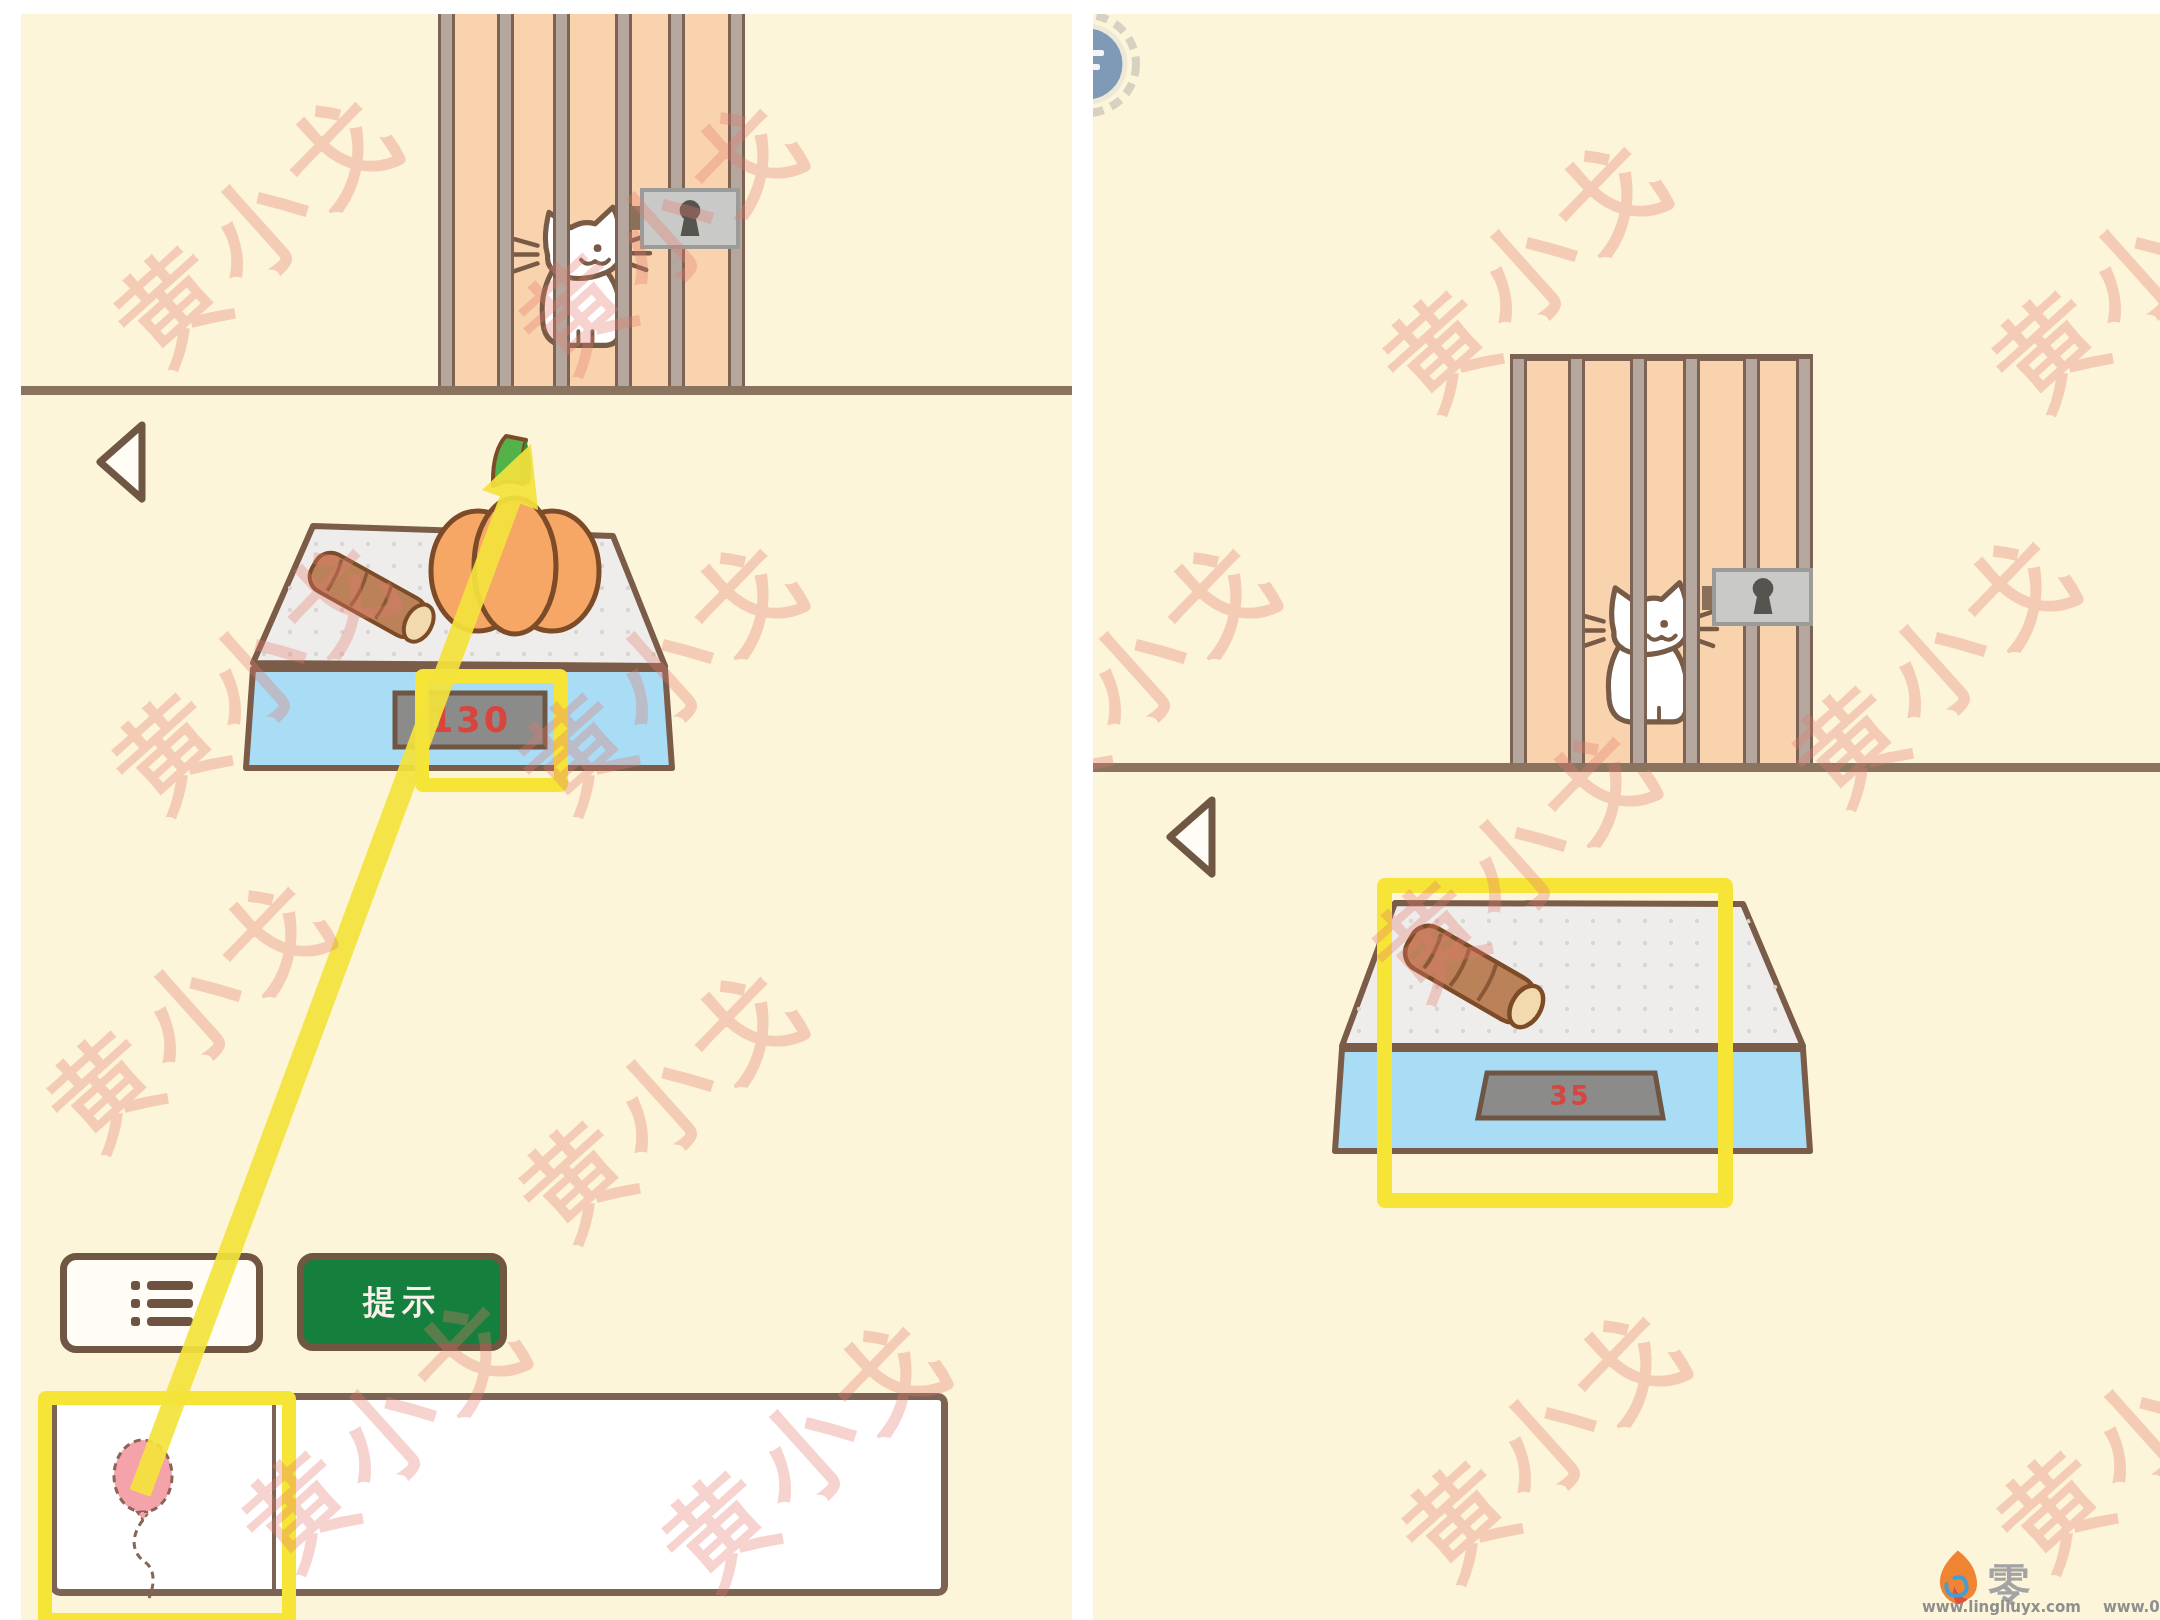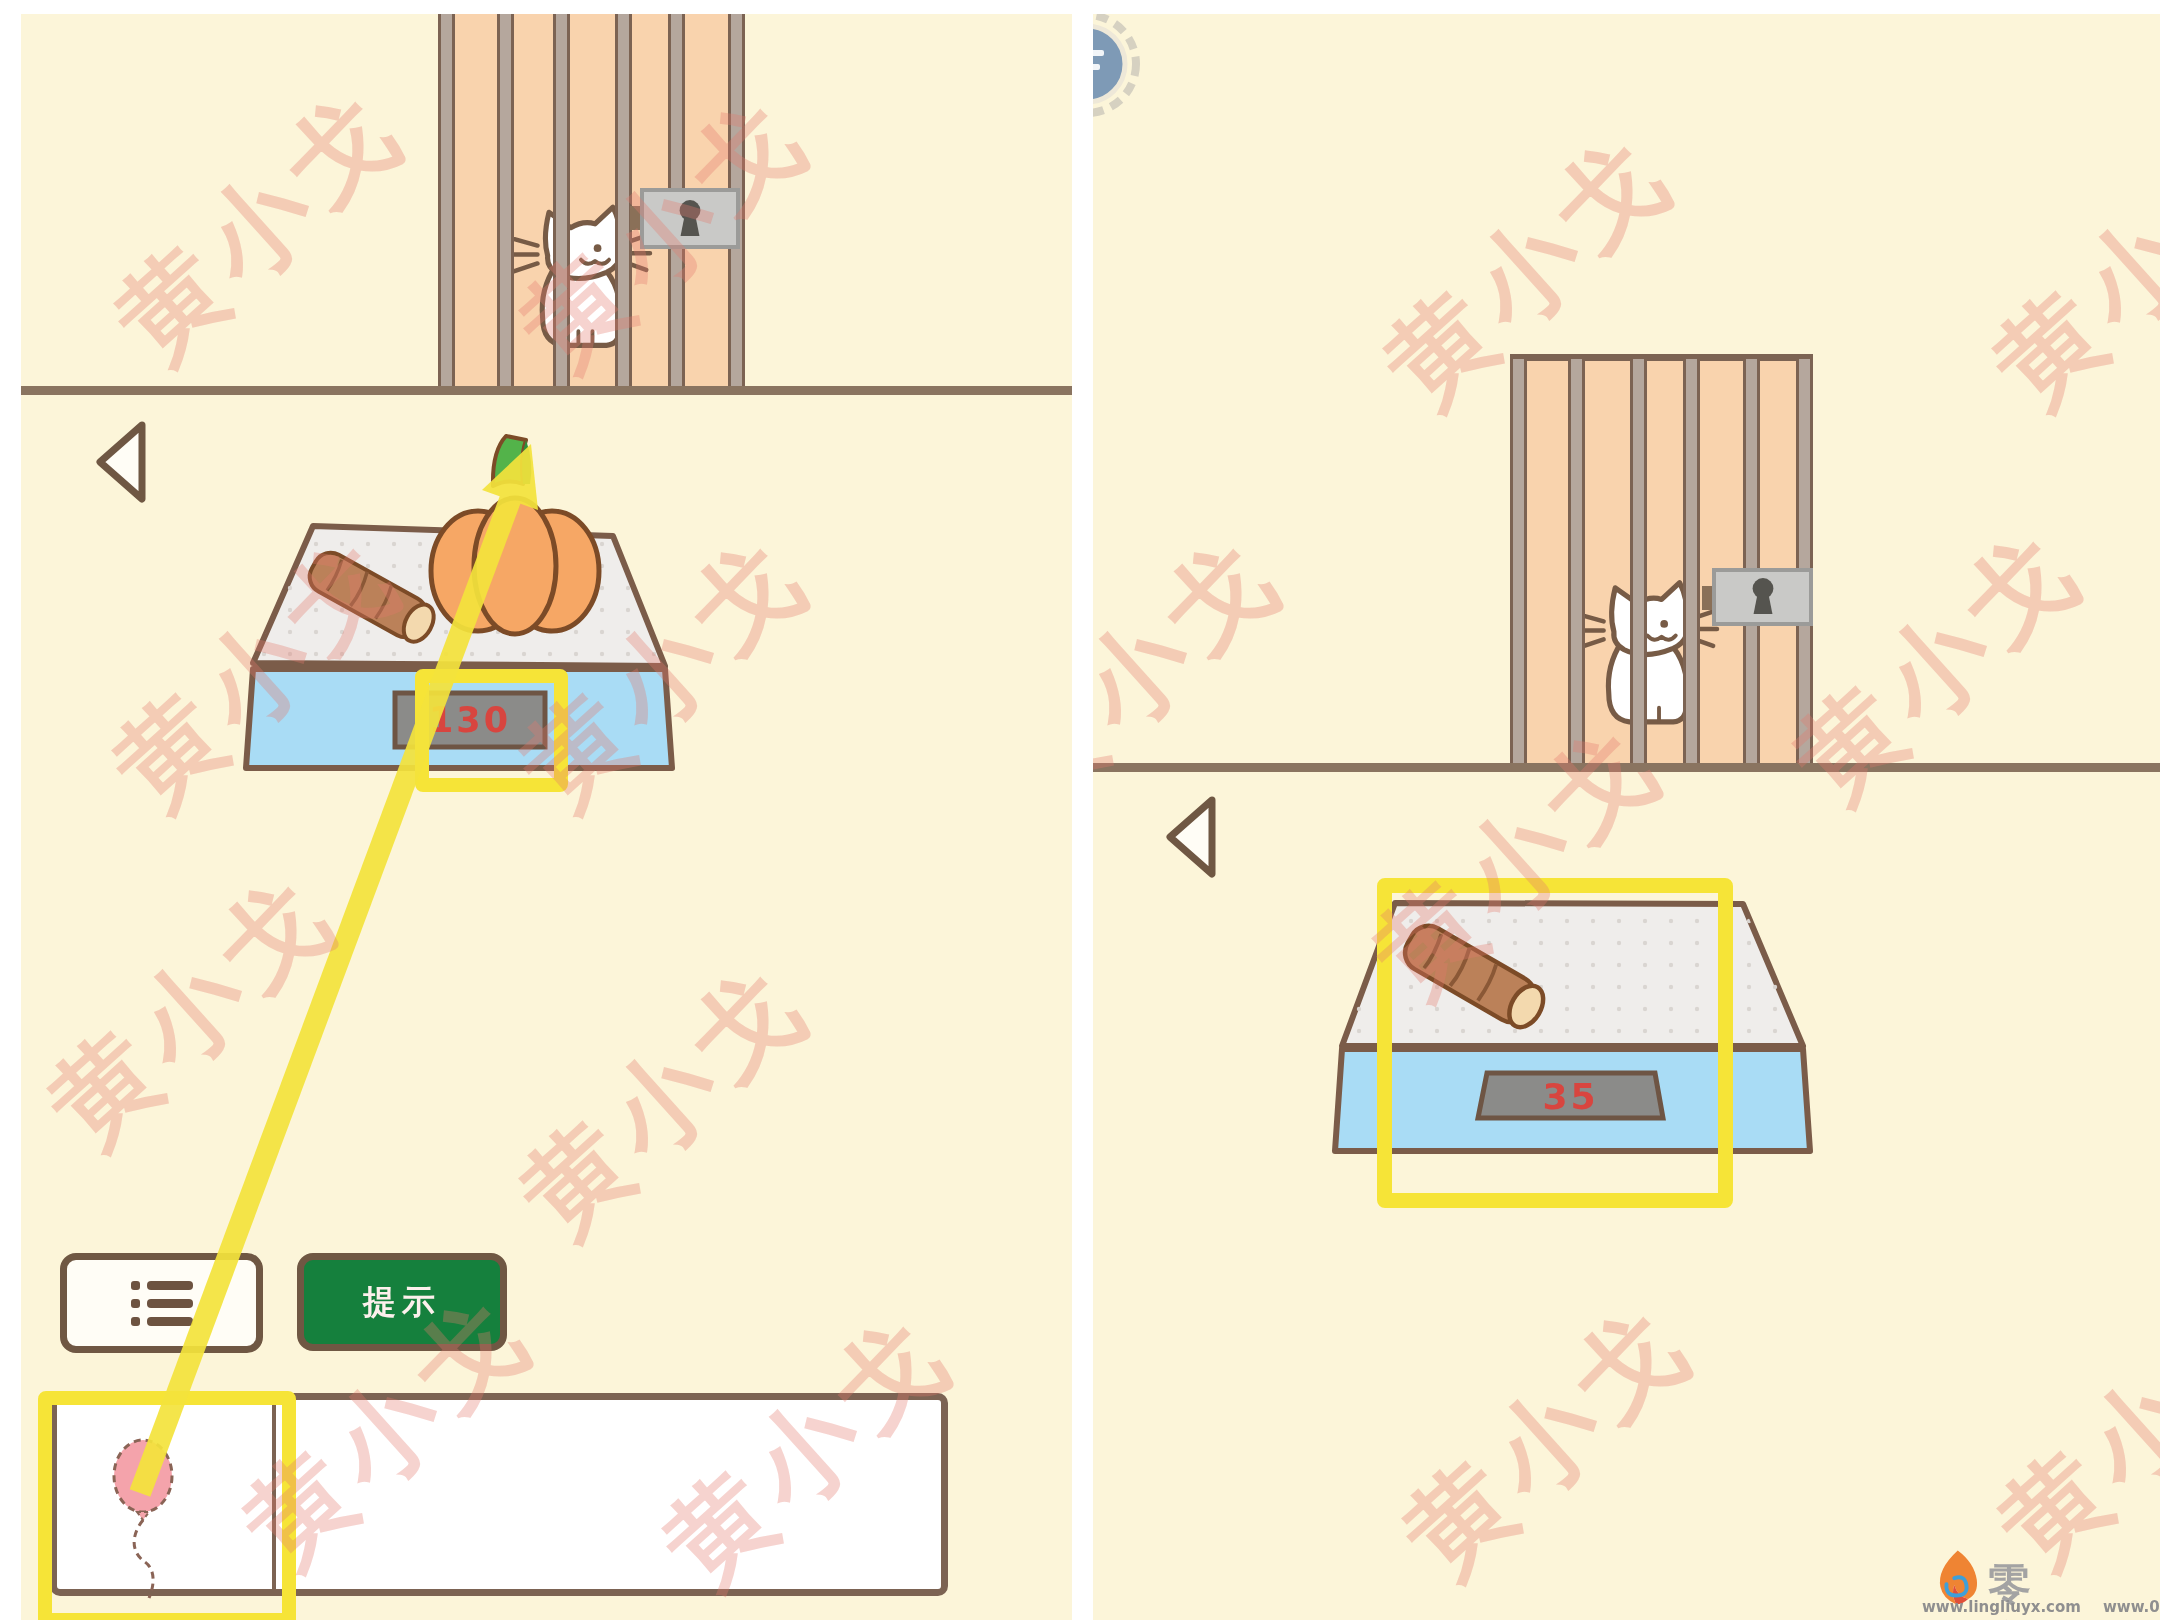--- a/index.html
+++ b/index.html
@@ -227,21 +227,21 @@
       <polygon points="70,12 418,13 478,155 17,155" fill="#efedeb" stroke="#7b5c49" stroke-width="6" stroke-linejoin="round"></polygon>
       <polygon points="70,12 418,13 478,155 17,155" fill="url(#dots-r)"></polygon>
       <g transform="translate(145,83) rotate(30) scale(1.12)">
         <rect x="-62" y="-21" width="124" height="42" rx="17" fill="#bb8159" stroke="#7c4b27" stroke-width="4"></rect>
         <path d="M-40,-18 q4,18 2,34 M-12,-20 q5,20 2,38 M16,-19 q4,16 2,36" stroke="#8a5836" stroke-width="3.5" fill="none"></path>
         <ellipse cx="58" cy="0" rx="13" ry="20" fill="#f3d9ae" stroke="#7c4b27" stroke-width="4"></ellipse>
       </g>
       <polygon points="17,158 478,158 485,260 10,260" fill="#a9dcf5" stroke="#7b5c49" stroke-width="6" stroke-linejoin="round"></polygon>
       <polygon points="162,182 330,182 338,227 153,227" fill="#8b8b89" stroke="#6e5544" stroke-width="5"></polygon>
     </svg>
-    <div class="scale-display" style="left:385px;top:1059px;width:185px;height:46px;font-size:36px;">35</div>
+    <div class="scale-display" style="left:385px;top:1059px;width:185px;height:46px;font-size:26px;">35</div>
     <div class="hl-box" style="left:284px;top:864px;width:326px;height:300px;border-width:15px;"></div>
 
     <span class="wm" style="left:438px;top:257px;">黄小戈</span>
     <span class="wm" style="left:1047px;top:257px;">黄小戈</span>
     <span class="wm" style="left:47px;top:659px;">黄小戈</span>
     <span class="wm" style="left:847px;top:652px;">黄小戈</span>
     <span class="wm" style="left:427px;top:847px;">黄小戈</span>
     <span class="wm" style="left:457px;top:1427px;">黄小戈</span>
     <span class="wm" style="left:1052px;top:1417px;">黄小戈</span>
   </div>

